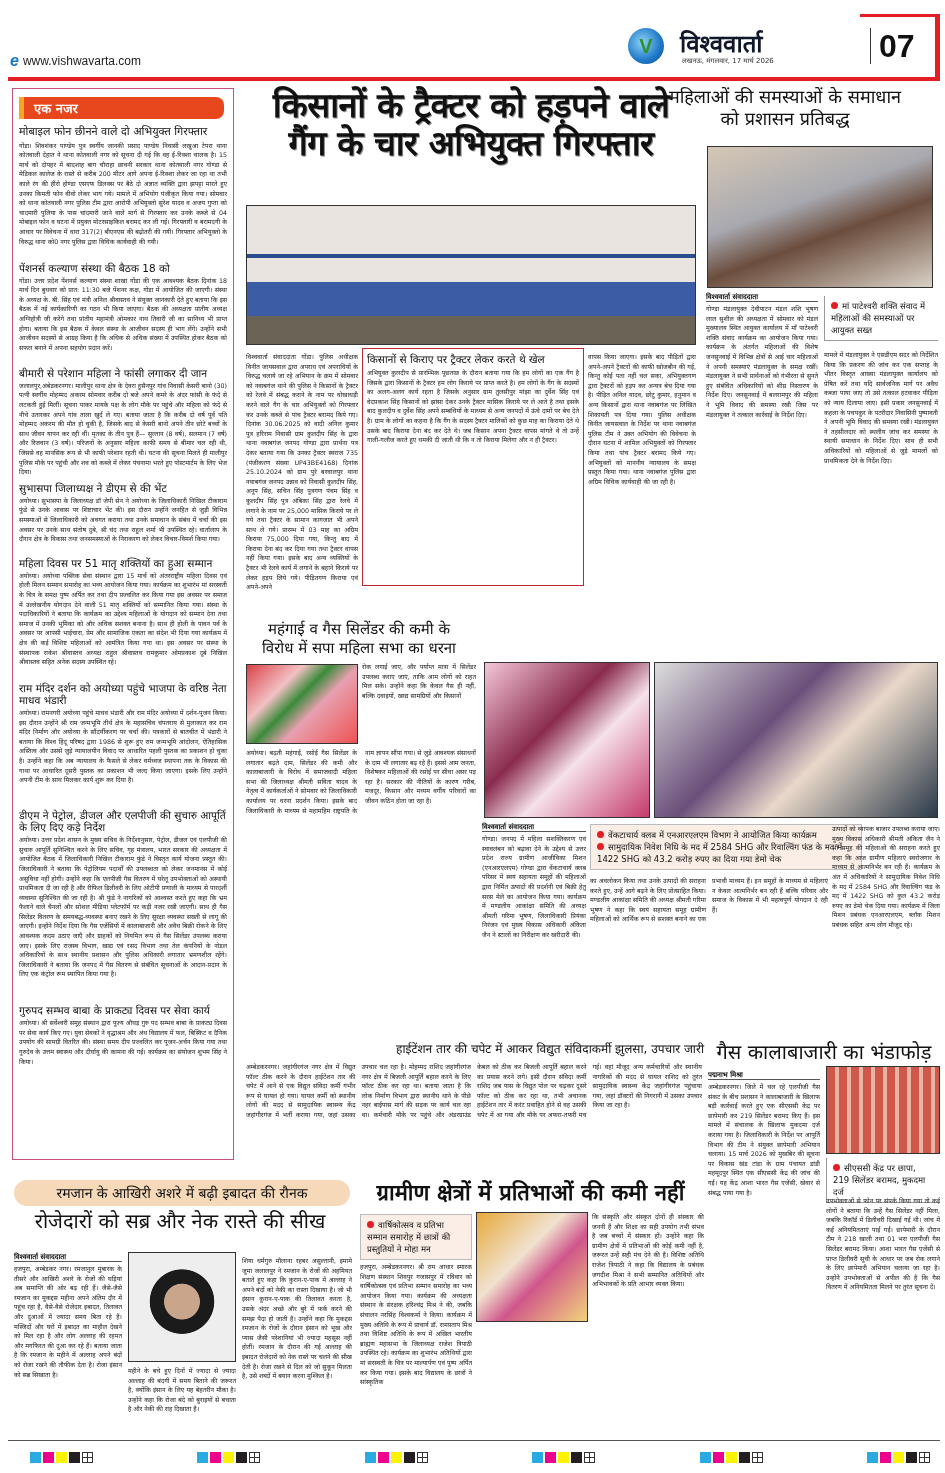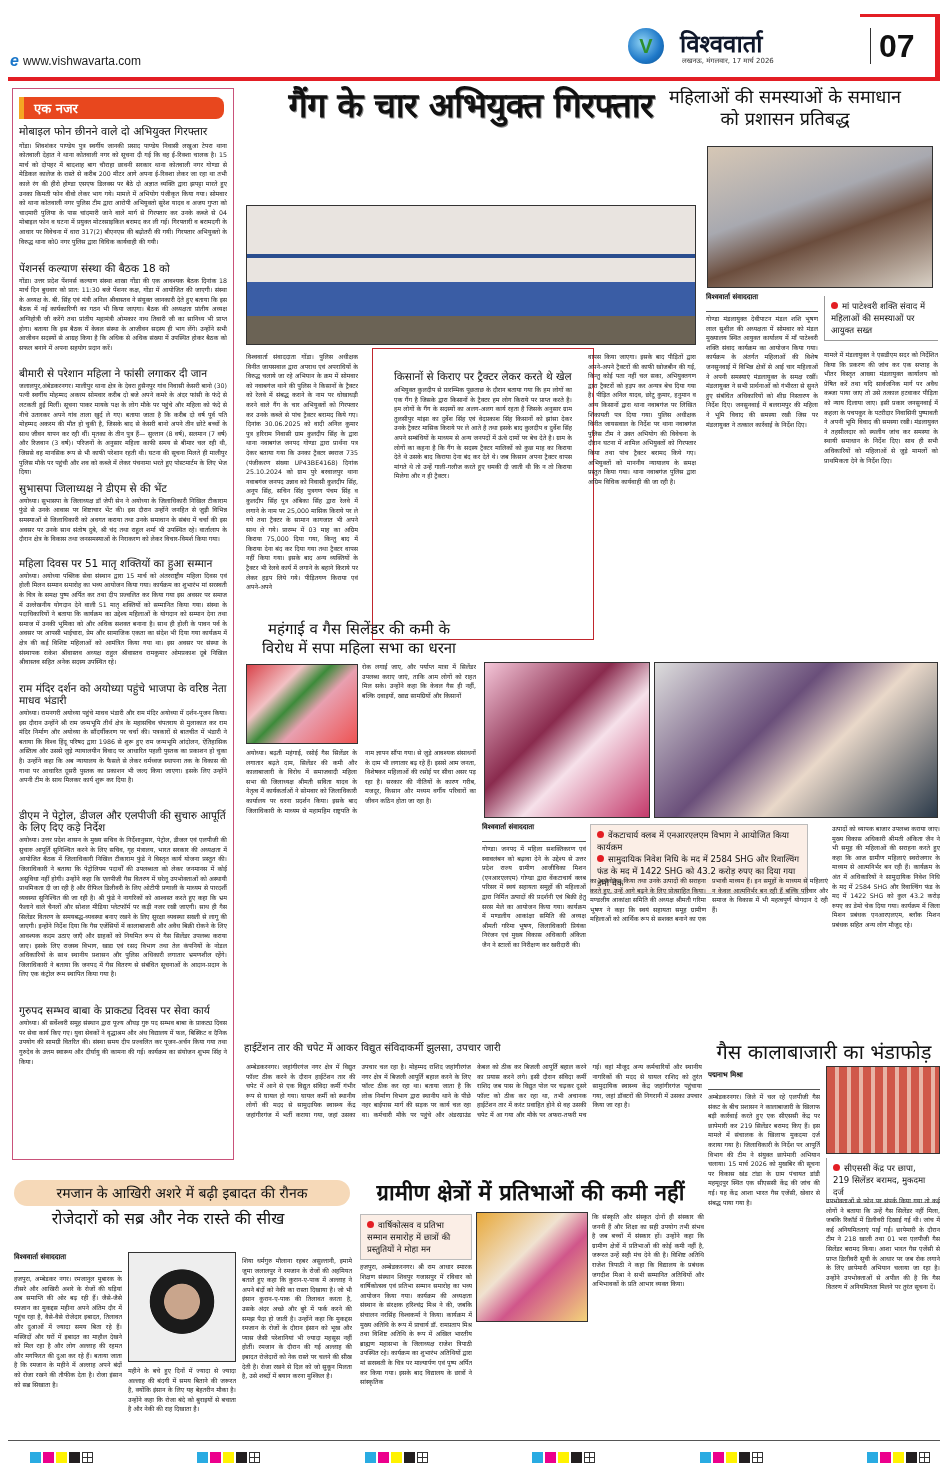--- a/index.html
+++ b/index.html
@@ -26,21 +26,21 @@
 .ph-meeting{background:linear-gradient(160deg,#d6c7b5,#a8a9b0 40%,#6b4d3d 60%,#d9d1c6)}
 .ph-rally{background:linear-gradient(135deg,#d9434a,#f2c1c4 30%,#3c8b3a 45%,#e8a0b0 60%,#ee5353)}
 .ph-sars{background:linear-gradient(135deg,#f4c6d8,#8a2b4e 40%,#f6e1ea 60%,#c43a6b)}
 .ph-sars2{background:linear-gradient(135deg,#ddd,#6a4f7a 40%,#e9d8c9 60%,#2b3a4a)}
 .ph-cyl{background:repeating-linear-gradient(90deg,#d0584a 0 8px,#e8b4a6 8px 12px)}
 .ph-maulana{background:radial-gradient(circle at 50% 45%,#c9a58c 0 22%,#1b1b1b 23% 40%,#eee 41%)}
 .ph-dance{background:linear-gradient(135deg,#e8a93a,#f0e2d0 40%,#d0568a 60%,#f3d37a)}
 .boxred{border:1.5px solid #c0262d}
 .bullet-box{background:#fbeee6;border:1px solid #bbb;font-size:8.5px;padding:4px 6px;line-height:12px}
 .bullet-box .dot{display:inline-block;width:7px;height:7px;border-radius:50%;background:#e31e24;margin-right:4px}
-.byline{font-weight:bold;font-size:7px;border-bottom:1px solid #555;margin-bottom:2px;padding-bottom:10px}
+.byline{font-weight:bold;font-size:7px;border-bottom:1px solid #555;margin-bottom:2px;padding-bottom:0}
 .pill{background:#f6d9b8;border-radius:14px;text-align:center;font-size:14px}
 .regmarks{display:flex;gap:2px;align-items:center}
 .regmarks span{display:inline-block;width:11px;height:11px}
 .hr{height:1px;background:#555}
 </style>
 </head>
 <body>
 
 <div class="abs masthead">
   <div class="abs site">
@@ -86,25 +86,26 @@
     <div class="hd lh">डीएम ने पेट्रोल, डीजल और एलपीजी की सुचारु आपूर्ति के लिए दिए कड़े निर्देश</div>
     <div class="bodytext" style="height:166px">अयोध्या। उत्तर प्रदेश शासन के मुख्य सचिव के निर्देशानुसार, पेट्रोल, डीजल एवं एलपीजी की सुचारु आपूर्ति सुनिश्चित करने के लिए सचिव, गृह मंत्रालय, भारत सरकार की अध्यक्षता में आयोजित बैठक में जिलाधिकारी निखिल टीकाराम फुंडे ने विस्तृत कार्य योजना प्रस्तुत की। जिलाधिकारी ने बताया कि पेट्रोलियम पदार्थों की उपलब्धता को लेकर जनमानस में कोई असुविधा नहीं होगी। उन्होंने कहा कि एलपीजी गैस वितरण में घरेलू उपभोक्ताओं को अस्थायी प्राथमिकता दी जा रही है और रीफिल डिलीवरी के लिए ओटीपी प्रणाली के माध्यम से पारदर्शी व्यवस्था सुनिश्चित की जा रही है। श्री फुंडे ने नागरिकों को आश्वस्त करते हुए कहा कि भ्रम फैलाने वाले चैनलों और सोशल मीडिया प्लेटफॉर्म पर कड़ी नजर रखी जाएगी। साथ ही गैस सिलेंडर वितरण के समयबद्ध-व्यवस्था बनाए रखने के लिए सुरक्षा व्यवस्था सख्ती से लागू की जाएगी। इन्होंने निर्देश दिया कि गैस एजेंसियों में कालाबाजारी और अवैध बिक्री रोकने के लिए आवश्यक कदम उठाए जाएँ और ग्राहकों को नियमित रूप से गैस सिलेंडर उपलब्ध कराया जाए। इसके लिए राजस्व विभाग, खाद्य एवं रसद विभाग तथा तेल कंपनियों के नोडल अधिकारियों के साथ स्थानीय प्रशासन और पुलिस अधिकारी लगातार भ्रमणशील रहेंगे। जिलाधिकारी ने बताया कि जनपद में गैस वितरण से संबंधित सूचनाओं के आदान-प्रदान के लिए एक कंट्रोल रूम स्थापित किया गया है।</div>
   </div>
   <div>
     <div class="hd lh">गुरुपद सम्भव बाबा के प्राकट्य दिवस पर सेवा कार्य</div>
     <div class="bodytext" style="height:58px">अयोध्या। श्री सर्वेश्वरी समूह संस्थान द्वारा पूज्य औघड़ गुरु पद सम्भव बाबा के प्राकट्य दिवस पर सेवा कार्य किए गए। युवा सेवकों ने वृद्धाश्रम और अंध विद्यालय में फल, बिस्किट व दैनिक उपयोग की सामग्री वितरित की। संस्था समय दीप प्रज्वलित कर पूजन-अर्चन किया गया तथा गुरुदेव के उत्तम स्वास्थ्य और दीर्घायु की कामना की गई। कार्यक्रम का संयोजन शुभम सिंह ने किया।</div>
   </div>
 </div>
 
 <div class="abs" style="left:244px;top:86px;width:454px">
+  <div class="hd" style="font-size:34px;text-align:center;line-height:38px;letter-spacing:-0.5px;text-shadow:1px 1px 0 #888">किसानों के ट्रैक्टर को हड़पने वाले</div>
   <div class="hd" style="font-size:34px;text-align:center;line-height:38px;letter-spacing:-0.5px;text-shadow:1px 1px 0 #888">गैंग के चार अभियुक्त गिरफ्तार</div>
 </div>
 <div class="abs photo ph-tractor" style="left:246px;top:205px;width:450px;height:140px"></div>
 <div class="abs bodytext" style="left:246px;top:352px;width:112px;height:258px">विश्ववार्ता संवाददाता गोंडा। पुलिस अधीक्षक विनीत जायसवाल द्वारा अपराध एवं अपराधियों के विरुद्ध चलाये जा रहे अभियान के क्रम में सोमवार को नवाबगंज थाने की पुलिस ने किसानों के ट्रैक्टर को रेलवे में संबद्ध कराने के नाम पर धोखाधड़ी करने वाले गैंग के चार अभियुक्तों को गिरफ्तार कर उनके कब्जे से पांच ट्रैक्टर बरामद किये गए। दिनांक 30.06.2025 को वादी अनिल कुमार पुत्र हरिराम निवासी ग्राम कुलदीप सिंह के द्वारा थाना नवाबगंज जनपद गोण्डा द्वारा प्रार्थना पत्र देकर बताया गया कि उनका ट्रैक्टर स्वराज 735 (पंजीकरण संख्या UP43BE4168) दिनांक 25.10.2024 को ग्राम पुरे बरवालपुर थाना नवाबगंज जनपद उन्नाव को निवासी कुलदीप सिंह, अनूप सिंह, सचिन सिंह पुत्रगण पंचम सिंह व कुलदीप सिंह पुत्र अंबिका सिंह द्वारा रेलवे में लगाने के नाम पर 25,000 मासिक किराये पर ले गये तथा ट्रैक्टर के सामान कागजात भी अपने साथ ले गये। प्रारम्भ में 03 माह का अग्रिम किराया 75,000 दिया गया, किन्तु बाद में किराया देना बंद कर दिया गया तथा ट्रैक्टर वापस नहीं किया गया। इसके बाद अन्य व्यक्तियों के ट्रैक्टर भी रेलवे कार्य में लगाने के बहाने किराये पर लेकर हड़प लिये गये। पीड़ितगण किराया एवं अपने-अपने</div>
-<div class="abs boxred" style="left:372px;top:348px;width:222px;height:292px;padding:21px">
+<div class="abs boxred" style="left:362px;top:348px;width:222px;height:238px;padding:4px">
   <div class="hd" style="font-size:10.5px;font-weight:normal;margin-bottom:3px">किसानों से किराए पर ट्रैक्टर लेकर करते थे खेल</div>
   <div class="bodytext" style="height:210px">अभियुक्त कुलदीप से प्रारम्भिक पूछताछ के दौरान बताया गया कि हम लोगों का एक गैंग है जिसके द्वारा किसानों के ट्रैक्टर हम लोग किराये पर प्राप्त करते है। हम लोगों के गैंग के सदस्यों का अलग-अलग कार्य रहता है जिसके अनुसार ग्राम तुलसीपुर मांझा का दुर्वेश सिंह एवं वेदप्रकाश सिंह किसानों को झांसा देकर उनके ट्रैक्टर मासिक किराये पर ले आते है तथा इसके बाद कुलदीप व दुर्वेश सिंह अपने सम्बंधियों के माध्यम से अन्य जनपदों में ऊंचे दामों पर बेच देते है। ग्राम के लोगों का कहना है कि गैंग के सदस्य ट्रैक्टर मालिकों को कुछ माह का किराया देते थे उसके बाद किराया देना बंद कर देते थे। जब किसान अपना ट्रैक्टर वापस मांगते थे तो उन्हें गाली-गलौज करते हुए धमकी दी जाती थी कि न तो किराया मिलेगा और न ही ट्रैक्टर।</div>
 </div>
 <div class="abs bodytext" style="left:588px;top:352px;width:108px;height:258px">वापस किया जाएगा। इसके बाद पीड़ितों द्वारा अपने-अपने ट्रैक्टरों की काफी खोजबीन की गई, किन्तु कोई पता नहीं चल सका, अभियुक्तगण द्वारा ट्रैक्टरों को हड़प कर अन्यत्र बेच दिया गया है। पीड़ित अनिल यादव, छोटू कुमार, हनुमान व अन्य किसानों द्वारा थाना नवाबगंज पर लिखित शिकायती पत्र दिया गया। पुलिस अधीक्षक विनीत जायसवाल के निर्देश पर थाना नवाबगंज पुलिस टीम ने उक्त अभियोग की विवेचना के दौरान घटना में शामिल अभियुक्तों को गिरफ्तार किया तथा पांच ट्रैक्टर बरामद किये गए। अभियुक्तों को माननीय न्यायालय के समक्ष प्रस्तुत किया गया। थाना नवाबगंज पुलिस द्वारा अग्रिम विधिक कार्यवाही की जा रही है।</div>
 
 <div class="abs" style="left:666px;top:86px;width:238px">
   <div style="font-size:18px;text-align:center;line-height:22px">महिलाओं की समस्याओं के समाधान को प्रशासन प्रतिबद्ध</div>
 </div>
 <div class="abs photo ph-meeting" style="left:707px;top:146px;width:226px;height:142px"></div>
 <div class="abs" style="left:706px;top:292px;width:112px">
@@ -125,47 +126,47 @@
 <div class="abs bodytext" style="left:246px;top:748px;width:230px;height:290px;column-count:2;column-gap:8px">अयोध्या। बढ़ती महंगाई, रसोई गैस सिलेंडर के लगातार बढ़ते दाम, सिलेंडर की कमी और कालाबाजारी के विरोध में समाजवादी महिला सभा की जिलाध्यक्ष श्रीमती सविता यादव के नेतृत्व में कार्यकर्ताओं ने सोमवार को जिलाधिकारी कार्यालय पर धरना प्रदर्शन किया। इसके बाद जिलाधिकारी के माध्यम से महामहिम राष्ट्रपति के नाम ज्ञापन सौंपा गया। से जुड़े आवश्यक संसाधनों के दाम भी लगातार बढ़ रहे हैं। इससे आम जनता, विशेषकर महिलाओं की रसोई पर सीधा असर पड़ रहा है। सरकार की नीतियों के कारण गरीब, मजदूर, किसान और मध्यम वर्गीय परिवारों का जीवन कठिन होता जा रहा है।</div>
 
 <div class="abs" style="left:482px;top:620px;width:458px">
 </div>
 <div class="abs photo ph-sars" style="left:484px;top:662px;width:166px;height:156px"></div>
 <div class="abs photo ph-sars2" style="left:654px;top:662px;width:284px;height:156px"></div>
 <div class="abs" style="left:482px;top:822px;width:104px">
   <div class="byline">विश्ववार्ता संवाददाता</div>
   <div class="bodytext" style="height:196px">गोण्डा। जनपद में महिला सशक्तिकरण एवं स्वावलंबन को बढ़ावा देने के उद्देश्य से उत्तर प्रदेश राज्य ग्रामीण आजीविका मिशन (एनआरएलएम) गोण्डा द्वारा वेंकटाचार्य क्लब परिसर में स्वयं सहायता समूहों की महिलाओं द्वारा निर्मित उत्पादों की प्रदर्शनी एवं बिक्री हेतु सरस मेले का आयोजन किया गया। कार्यक्रम में मण्डलीय आकांक्षा समिति की अध्यक्ष श्रीमती गरिमा भूषण, जिलाधिकारी प्रियंका निरंजन एवं मुख्य विकास अधिकारी अंकिता जैन ने स्टालों का निरीक्षण कर खरीदारी की।</div>
 </div>
-<div class="abs bullet-box" style="left:590px;top:824px;width:218px">
+<div class="abs bullet-box" style="left:590px;top:824px;width:272px">
   <div><span class="dot"></span><span>वेंकटाचार्य क्लब में एनआरएलएम विभाग ने आयोजित किया कार्यक्रम</span></div>
   <div><span class="dot"></span><span>सामुदायिक निवेश निधि के मद में 2584 SHG और रिवाल्विंग फंड के मद में 1422 SHG को 43.2 करोड़ रुपए का दिया गया डेमो चेक</span></div>
 </div>
 <div class="abs bodytext" style="left:590px;top:876px;width:238px;height:156px;column-count:2;column-gap:6px">का अवलोकन किया तथा उनके उत्पादों की सराहना करते हुए, उन्हें आगे बढ़ने के लिए प्रोत्साहित किया। मण्डलीय आकांक्षा समिति की अध्यक्ष श्रीमती गरिमा भूषण ने कहा कि स्वयं सहायता समूह ग्रामीण महिलाओं को आर्थिक रूप से सशक्त बनाने का एक प्रभावी माध्यम हैं। इन समूहों के माध्यम से महिलाएं न केवल आत्मनिर्भर बन रही हैं बल्कि परिवार और समाज के विकास में भी महत्वपूर्ण योगदान दे रही हैं।</div>
 <div class="abs bodytext" style="left:832px;top:824px;width:108px;height:208px">उत्पादों को व्यापक बाजार उपलब्ध कराया जाए। मुख्य विकास अधिकारी श्रीमती अंकिता जैन ने भी समूह की महिलाओं की सराहना करते हुए कहा कि आज ग्रामीण महिलाएं स्वरोजगार के माध्यम से आत्मनिर्भर बन रही हैं। कार्यक्रम के अंत में अधिकारियों ने सामुदायिक निवेश निधि के मद में 2584 SHG और रिवाल्विंग फंड के मद में 1422 SHG को कुल 43.2 करोड़ रुपए का डेमो चेक दिया गया। कार्यक्रम में जिला मिशन प्रबंधक एनआरएलएम, ब्लॉक मिशन प्रबंधक सहित अन्य लोग मौजूद रहे।</div>
 
 <div class="abs" style="left:244px;top:1040px;width:460px">
-  <div style="font-size:10px;text-align:left">हाईटेंशन तार की चपेट में आकर विद्युत संविदाकर्मी झुलसा, उपचार जारी</div>
+  <div style="font-size:12px;text-align:right">हाईटेंशन तार की चपेट में आकर विद्युत संविदाकर्मी झुलसा, उपचार जारी</div>
 </div>
 <div class="abs bodytext" style="left:246px;top:1062px;width:456px;height:98px;column-count:4;column-gap:6px">अम्बेडकरनगर। जहांगीरगंज नगर क्षेत्र में विद्युत फॉल्ट ठीक करने के दौरान हाईटेंशन तार की चपेट में आने से एक विद्युत संविदा कर्मी गंभीर रूप से घायल हो गया। घायल कर्मी को स्थानीय लोगों की मदद से सामुदायिक स्वास्थ्य केंद्र जहांगीरगंज में भर्ती कराया गया, जहां उसका उपचार चल रहा है। मोहम्मद राशिद जहांगीरगंज नगर क्षेत्र में बिजली आपूर्ति बहाल करने के लिए फॉल्ट ठीक कर रहा था। बताया जाता है कि लोक निर्माण विभाग द्वारा स्थानीय थाने के पीछे नहर बाईपास मार्ग की सड़क पर कार्य चल रहा था। कर्मचारी मौके पर पहुंचे और अंडरग्राउंड केबल को ठीक कर बिजली आपूर्ति बहाल करने का प्रयास करने लगे। इसी दौरान संविदा कर्मी राशिद जब पास के विद्युत पोल पर चढ़कर दूसरे फॉल्ट को ठीक कर रहा था, तभी अचानक हाईटेंशन तार में करंट प्रवाहित होने से वह उसकी चपेट में आ गया और मौके पर अफरा-तफरी मच गई। वहां मौजूद अन्य कर्मचारियों और स्थानीय नागरिकों की मदद से घायल राशिद को तुरंत सामुदायिक स्वास्थ्य केंद्र जहांगीरगंज पहुंचाया गया, जहां डॉक्टरों की निगरानी में उसका उपचार किया जा रहा है।</div>
 
 <div class="abs" style="left:708px;top:1040px;width:232px">
   <div style="font-size:20px;text-align:center;line-height:24px">गैस कालाबाजारी का भंडाफोड़</div>
 </div>
 <div class="abs" style="left:708px;top:1070px;width:112px">
   <div class="byline">पद्मनाभ मिश्रा</div>
   <div class="bodytext" style="height:320px">अम्बेडकरनगर। जिले में चल रहे एलपीजी गैस संकट के बीच प्रशासन ने कालाबाजारी के खिलाफ बड़ी कार्रवाई करते हुए एक सीएससी केंद्र पर छापेमारी कर 219 सिलेंडर बरामद किए हैं। इस मामले में संचालक के खिलाफ मुकदमा दर्ज कराया गया है। जिलाधिकारी के निर्देश पर आपूर्ति विभाग की टीम ने संयुक्त छापेमारी अभियान चलाया। 15 मार्च 2026 को मुखबिर की सूचना पर विकास खंड टांडा के ग्राम पंचायत डांडी महमूदपुर स्थित एक सीएससी केंद्र की जांच की गई। यह केंद्र आशा भारत गैस एजेंसी, खेवार से संबद्ध पाया गया है।</div>
 </div>
 <div class="abs photo ph-cyl" style="left:826px;top:1066px;width:114px;height:88px"></div>
 <div class="abs bullet-box" style="left:826px;top:1158px;width:114px;background:#fff;border:none;border-left:1px solid #999;border-bottom:1px solid #999">
   <span class="dot"></span><span>सीएससी केंद्र पर छापा, 219 सिलेंडर बरामद, मुकदमा दर्ज</span>
 </div>
 <div class="abs bodytext" style="left:826px;top:1196px;width:114px;height:230px">उपभोक्ताओं से फोन पर संपर्क किया गया तो कई लोगों ने बताया कि उन्हें गैस सिलेंडर नहीं मिला, जबकि रिकॉर्ड में डिलीवरी दिखाई गई थी। जांच में कई अनियमितताएं पाई गईं। छापेमारी के दौरान टीम ने 218 खाली तथा 01 भरा एलपीजी गैस सिलेंडर बरामद किया। आशा भारत गैस एजेंसी से प्राप्त डिलीवरी सूची के आधार पर जब रोक लगाने के लिए छापेमारी अभियान चलाया जा रहा है। उन्होंने उपभोक्ताओं से अपील की है कि गैस वितरण में अनियमितता मिलने पर तुरंत सूचना दें।</div>
 
 <div class="abs pill" style="left:14px;top:1180px;width:336px;height:26px;line-height:26px">रमजान के आखिरी अशरे में बढ़ी इबादत की रौनक</div>
-<div class="abs hd" style="left:0;top:1210px;width:336px;font-size:16px;font-weight:normal;text-align:center">रोजेदारों को सब्र और नेक रास्ते की सीख</div>
+<div class="abs hd" style="left:12px;top:1210px;width:336px;font-size:20px;font-weight:normal;text-align:center">रोजेदारों को सब्र और नेक रास्ते की सीख</div>
 <div class="abs" style="left:14px;top:1252px;width:108px">
   <div class="byline">विश्ववार्ता संवाददाता</div>
   <div class="bodytext" style="height:178px">हजपुरा, अम्बेडकर नगर। रमजानुल मुबारक के तीसरे और आखिरी अशरे के रोजों की घड़ियां अब समाप्ति की ओर बढ़ रही हैं। जैसे-जैसे रमजान का मुकद्दस महीना अपने अंतिम दौर में पहुंच रहा है, वैसे-वैसे रोजेदार इबादत, तिलावत और दुआओं में ज्यादा समय बिता रहे हैं। मस्जिदों और घरों में इबादत का माहौल देखने को मिल रहा है और लोग अल्लाह की रहमत और मगफिरत की दुआ कर रहे हैं। बताया जाता है कि रमजान के महीने में अल्लाह अपने बंदों को रोजा रखने की तौफीक देता है। रोजा इंसान को सब्र सिखाता है।</div>
 </div>
 <div class="abs photo ph-maulana" style="left:128px;top:1252px;width:108px;height:110px"></div>
 <div class="abs bodytext" style="left:128px;top:1366px;width:108px;height:64px">महीने के बचे हुए दिनों में ज्यादा से ज्यादा अल्लाह की बंदगी में समय बिताने की जरूरत है, क्योंकि इंसान के लिए यह बेहतरीन मौका है। उन्होंने कहा कि रोजा बंदे को बुराइयों से बचाता है और नेकी की राह दिखाता है।</div>
 <div class="abs bodytext" style="left:242px;top:1256px;width:110px;height:174px">शिया धर्मगुरु मौलाना रहबर असुल्तानी, इमामे जुमा जलालपुर ने रमजान के रोजों की अहमियत बताते हुए कहा कि कुरान-ए-पाक में अल्लाह ने अपने बंदों को नेकी का रास्ता दिखाया है। जो भी इंसान कुरान-ए-पाक की तिलावत करता है, उसके अंदर अच्छे और बुरे में फर्क करने की समझ पैदा हो जाती है। उन्होंने कहा कि मुकद्दस रमजान के रोजों के दौरान इंसान को भूख और प्यास जैसी परेशानियां भी ज्यादा महसूस नहीं होतीं। रमजान के दौरान की गई अल्लाह की इबादत रोजेदारों को नेक रास्ते पर चलने की सीख देती है। रोजा रखने से दिल को जो सुकून मिलता है, उसे शब्दों में बयान करना मुश्किल है।</div>
 
 <div class="abs hd" style="left:358px;top:1180px;width:345px;font-size:22px;text-align:center">ग्रामीण क्षेत्रों में प्रतिभाओं की कमी नहीं</div>
 <div class="abs bullet-box" style="left:360px;top:1214px;width:112px">

